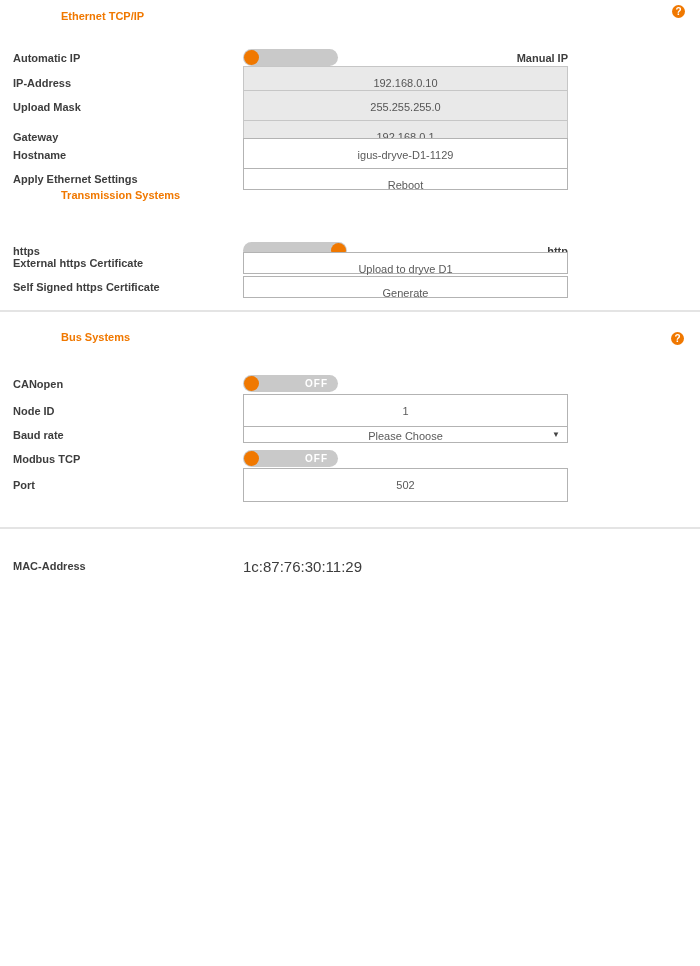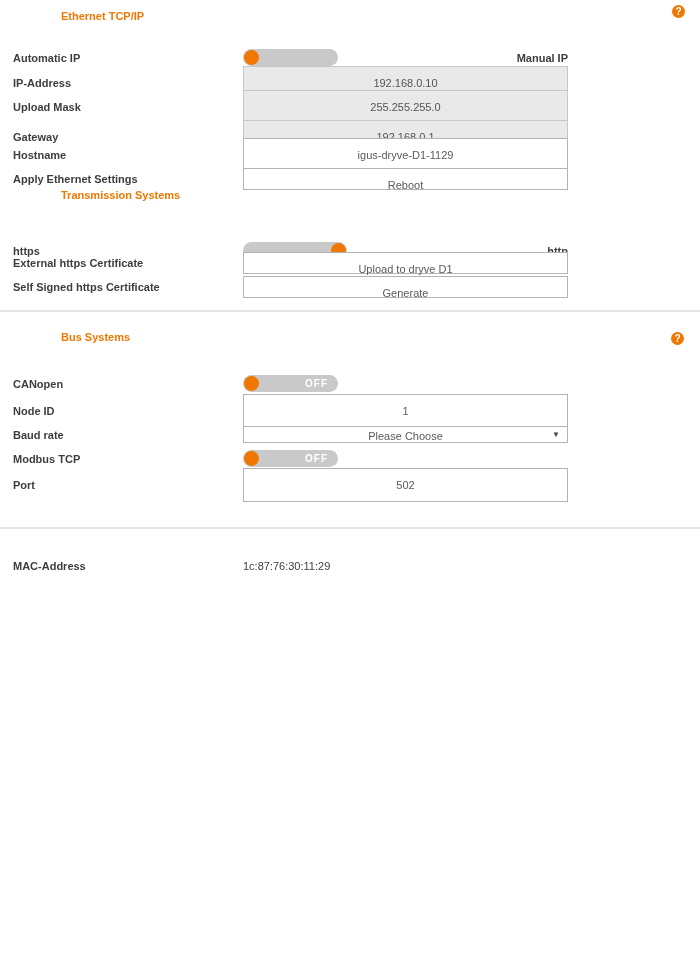--- a/index.html
+++ b/index.html
@@ -58,21 +58,21 @@
     position:absolute; right:7px; top:50%; transform:translateY(-50%);
     font-size:8px; color:#444444; line-height:1;
   }
   .helpicon {
     position:absolute; width:13px; height:13px; border-radius:50%;
     background:#f07800; color:#ffffff; font-size:10px; font-weight:bold;
     display:flex; align-items:center; justify-content:center;
     line-height:1; cursor:pointer;
   }
   .divider { position:absolute; left:0; width:700px; height:2px; background:#e4e4e4; }
-  .val { position:absolute; left:243px; font-size:11px; color:#3d3d3d; white-space:nowrap; }
+  .val { position:absolute; left:243px; font-size:15px; color:#3d3d3d; white-space:nowrap; }
 </style>
 </head>
 <body>
 
 <div class="page">
 
   <div class="hdr" style="top:10px">Ethernet TCP/IP</div>
 
   <div class="helpicon" style="top:5px; right:15px">?</div>
 

